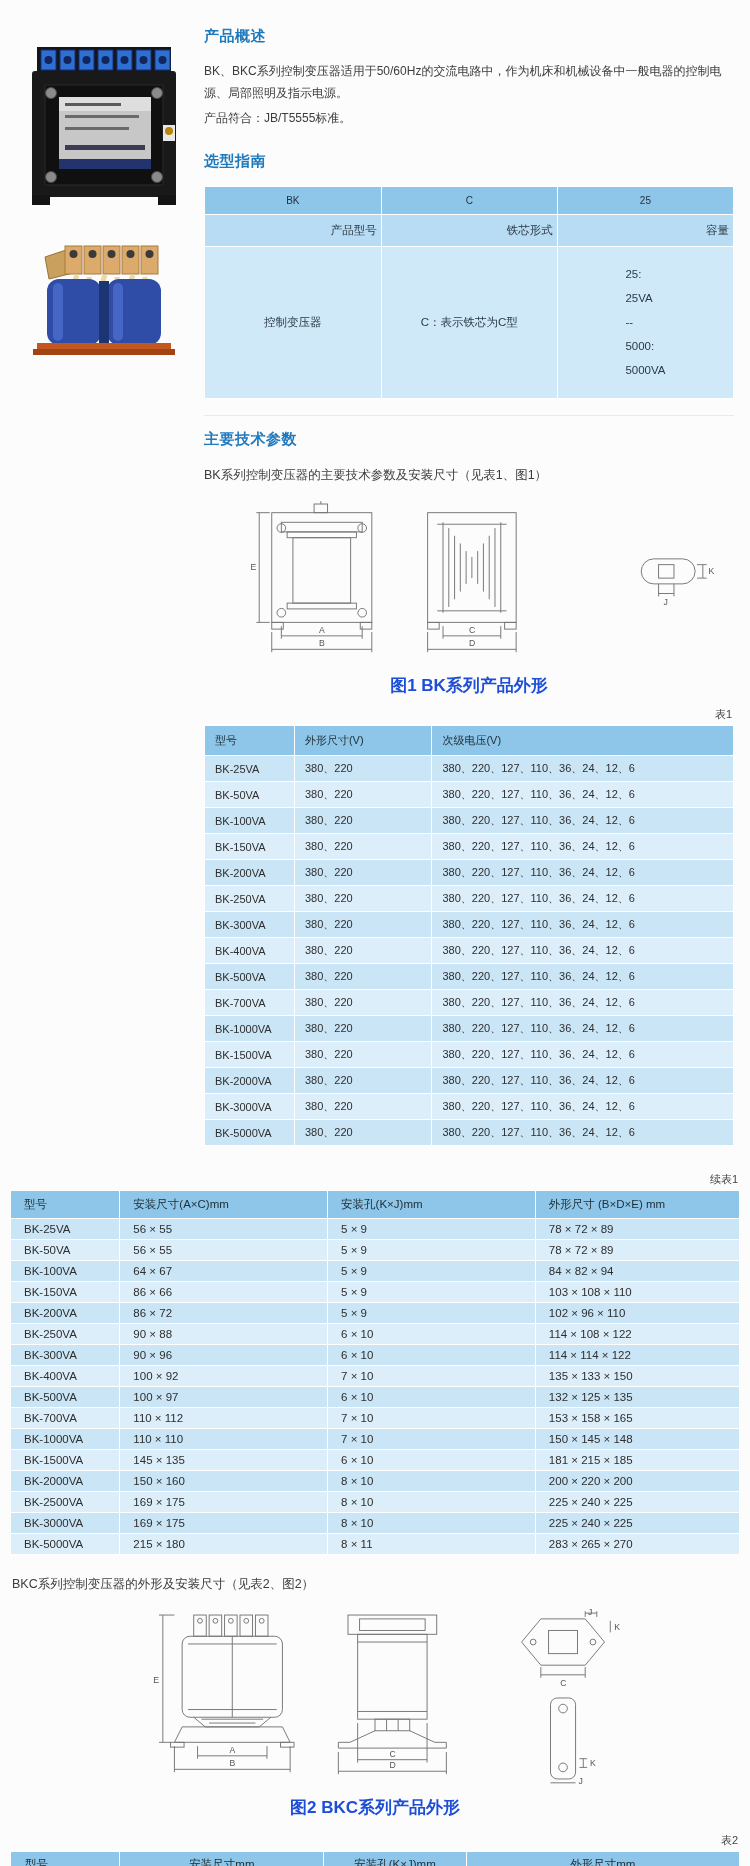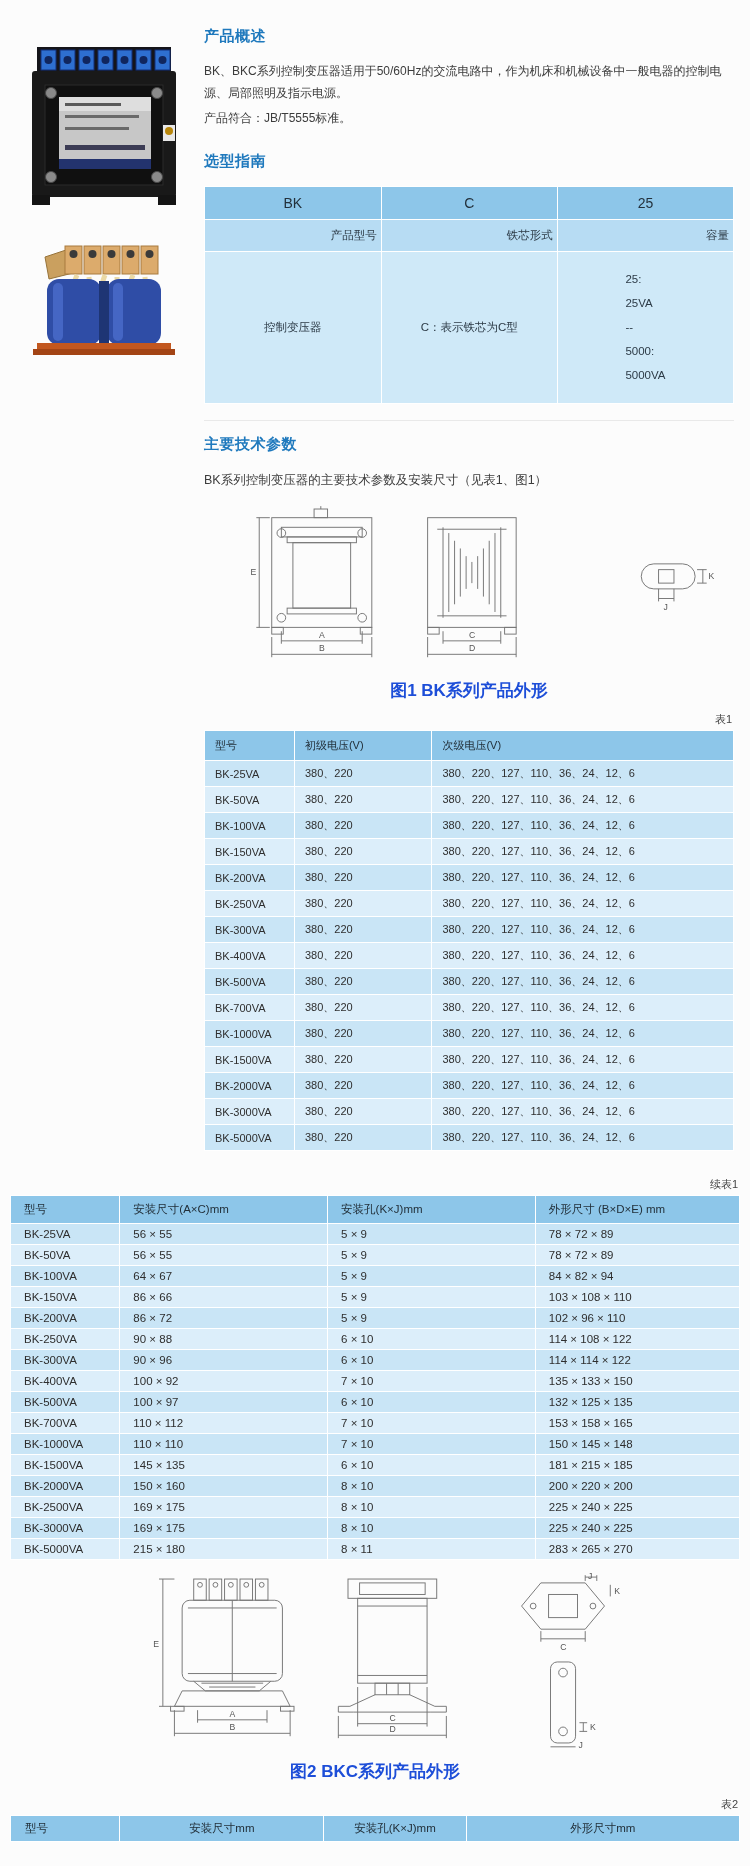--- a/index.html
+++ b/index.html
@@ -14,21 +14,21 @@
   .content-col { flex:1; padding-left:6px; }
 
   h2.sec-title { color:#1f79bd; font-size:15px; font-weight:bold; margin:6px 0 15px; letter-spacing:.5px; }
   .para { font-size:12px; line-height:1.8; color:#3c3c3c; margin-bottom:4px; }
   .small-right { text-align:right; font-size:11px; color:#444; margin:0 2px 3px 0; }
 
   table { border-collapse:collapse; width:100%; table-layout:fixed; }
   th, td { border:1px solid #fff; font-weight:normal; }
 
   
-  .sel-table th { background:#8dc6e9; color:#23313c; font-size:14px; padding:8px 4px; text-align:center; }
+  .sel-table th { background:#8dc6e9; color:#23313c; font-size:10px; padding:8px 4px; text-align:center; }
   .sel-table .r2 td { background:#b7dcf3; font-size:11.5px; padding:8px 4px; text-align:right; color:#2c3a46; }
   .sel-table .r3 td { background:#cfe9f8; font-size:11.5px; text-align:center; vertical-align:middle; height:152px; color:#2c3a46; }
   .cap-lines { display:inline-block; text-align:left; line-height:2.1; }
 
   
   .figure-wrap { text-align:center; margin:10px 0 2px; }
   .fig-caption { text-align:center; font-size:17px; font-weight:bold; color:#1d4ed8; margin:4px 0 10px; }
 
   
   .t1 th { background:#8dc6e9; font-size:11px; padding:7px 10px; text-align:left; color:#22303a; }
@@ -249,21 +249,21 @@
 
     <table class="t1">
       <colgroup>
           <col style="width:17%">
           <col style="width:26%">
           <col style="width:57%">
         </colgroup>
       <thead>
         <tr>
           <th>型号</th>
-          <th>初级电压(V)</th>
+          <th>外形尺寸(V)</th>
           <th>次级电压(V)</th>
         </tr>
       </thead>
       <tbody>
           <tr>
             <td>BK-25VA</td>
             <td>380、220</td>
             <td>380、220、127、110、36、24、12、6</td>
           </tr>
           <tr>
@@ -454,20 +454,21 @@
         </tr>
         <tr>
           <td>BK-5000VA</td>
           <td>215 × 180</td>
           <td>8 × 11</td>
           <td>283 × 265 × 270</td>
         </tr>
       </tbody>
   </table>
 
+  <p class="para" style="font-size:12.5px; margin:18px 0 4px 2px;">BKC系列控制变压器的外形及安装尺寸（见表2、图2）</p>
 
   <div class="figure-wrap">
     <svg width="540" height="182" viewBox="0 0 560 182">
       <g stroke="#767676" fill="none" stroke-width="1">
 
         <rect x="92" y="6" width="13" height="22"></rect>
           <rect x="108" y="6" width="13" height="22"></rect>
         <rect x="124" y="6" width="13" height="22"></rect>
           <rect x="140" y="6" width="13" height="22"></rect>
         <rect x="156" y="6" width="13" height="22"></rect>

